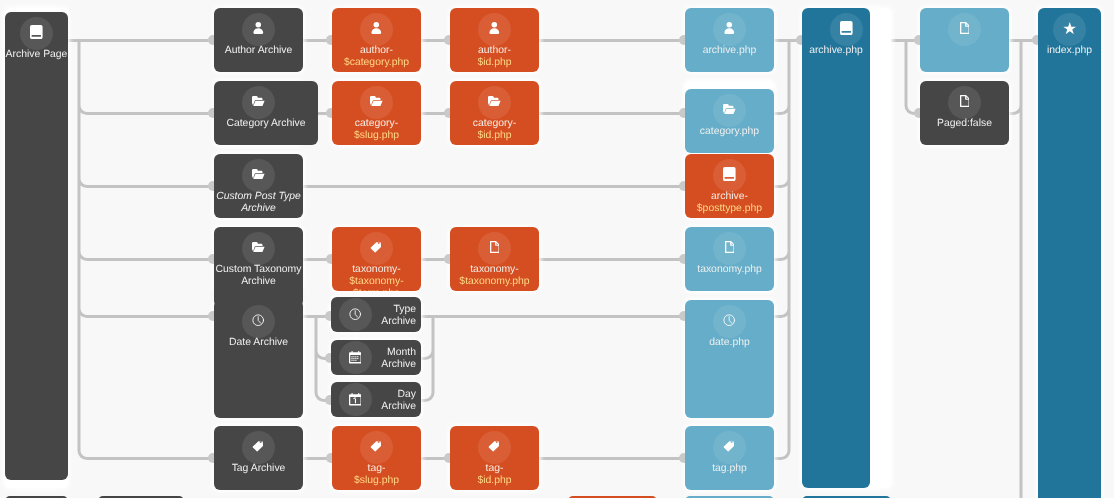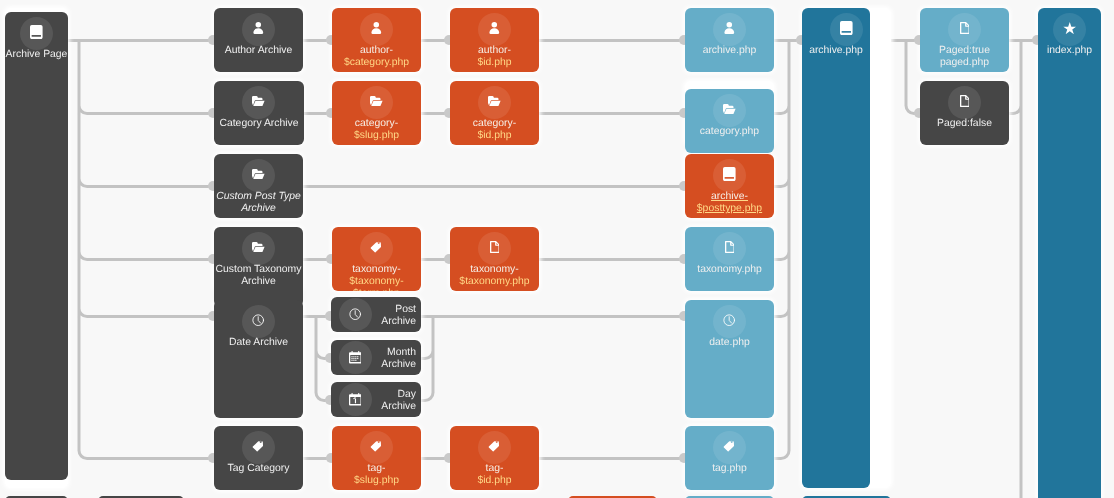--- a/index.html
+++ b/index.html
@@ -117,24 +117,20 @@
       </div>
     </div>
     <div class="glow" style="left: 920px; top: 8px; width: 89px; height: 64px;"></div>
     <div class="node c-lblue" style="left: 920px; top: 8px; width: 89px; height: 64px;">
       <div class="halo" style="left: 28px; top: 4.5px; width: 33px; height: 33px;"></div>
       <div class="ico" style="left: 32.5px; top: 10px; width: 24px; height: 20px;">
         <svg viewBox="0 0 82 100" width="9.8" height="12">
           <path fill-rule="evenodd" d="M4 0h46l32 32v64a4 4 0 0 1-4 4H4a4 4 0 0 1-4-4V4a4 4 0 0 1 4-4zm7 11v78h60V39H47a4 4 0 0 1-4-4V11zm43 5v16h16z"></path>
         </svg>
       </div>
-      <div class="lbl" style="top: 37px;">
-        <div>Paged:true</div>
-        <div>paged.php</div>
-      </div>
     </div>
     <div class="glow" style="left: 920px; top: 81px; width: 89px; height: 64px;"></div>
     <div class="node c-dark" style="left: 920px; top: 81px; width: 89px; height: 64px;">
       <div class="halo" style="left: 28px; top: 4.5px; width: 33px; height: 33px;"></div>
       <div class="ico" style="left: 32.5px; top: 10px; width: 24px; height: 20px;">
         <svg viewBox="0 0 82 100" width="9.8" height="12">
           <path fill-rule="evenodd" d="M4 0h46l32 32v64a4 4 0 0 1-4 4H4a4 4 0 0 1-4-4V4a4 4 0 0 1 4-4zm7 11v78h60V39H47a4 4 0 0 1-4-4V11zm43 5v16h16z"></path>
         </svg>
       </div>
       <div class="lbl" style="top: 37px;">
@@ -147,21 +143,21 @@
       <div class="ico" style="left: 19.5px; top: 10px; width: 24px; height: 20px;">
         <svg viewBox="0 0 100 95" width="13.5" height="12.8">
           <path d="M50 0 L61.8 34.5 L98 34.5 L68.8 56 L80.2 90.5 L50 69.3 L19.8 90.5 L31.2 56 L2 34.5 L38.2 34.5 Z"></path>
         </svg>
       </div>
       <div class="lbl" style="top: 37px;">
         <div>index.php</div>
       </div>
     </div>
     <div class="glow" style="left: 214px; top: 81px; width: 89px; height: 64px;"></div>
-    <div class="node c-dark" style="left: 214px; top: 81px; width: 90px; height: 64px;">
+    <div class="node c-dark" style="left: 214px; top: 81px; width: 104px; height: 64px;">
       <div class="halo" style="left: 28px; top: 4.5px; width: 33px; height: 33px;"></div>
       <div class="ico" style="left: 32.5px; top: 10px; width: 24px; height: 20px;">
         <svg viewBox="0 0 120 96" width="12.6" height="10.1">
           <path d="M0 12a12 12 0 0 1 12-12h30a12 12 0 0 1 11 8l3 8h32a12 12 0 0 1 12 12v10H38a14 14 0 0 0-13 9L10 90 0 66z"></path>
           <path d="M33 44h87l-21 52H12z"></path>
         </svg>
       </div>
       <div class="lbl" style="top: 37px;">
         <div>Category Archive</div>
       </div>
@@ -222,21 +218,21 @@
       </div>
     </div>
     <div class="glow" style="left: 685px; top: 154px; width: 89px; height: 64px;"></div>
     <div class="node c-orange" style="left: 685px; top: 154px; width: 89px; height: 64px;">
       <div class="halo" style="left: 28px; top: 4.5px; width: 33px; height: 33px;"></div>
       <div class="ico" style="left: 32.5px; top: 10px; width: 24px; height: 20px;">
         <svg viewBox="0 0 100 112" width="12.6" height="14.1">
           <path fill-rule="evenodd" d="M14 0h72a14 14 0 0 1 14 14v84a14 14 0 0 1-14 14H14A14 14 0 0 1 0 98V14A14 14 0 0 1 14 0zM13 79h74v15H13z"></path>
         </svg>
       </div>
-      <div class="lbl" style="top: 37px; text-decoration: underline;">
+      <div class="lbl" style="top: 37px;">
         <div><span class="w">archive-</span></div>
         <div>$posttype.php</div>
       </div>
     </div>
     <div class="glow" style="left: 214px; top: 227px; width: 89px; height: 64px;"></div>
     <div class="node c-dark" style="left: 214px; top: 227px; width: 89px; height: 80px;">
       <div class="halo" style="left: 28px; top: 4.5px; width: 33px; height: 33px;"></div>
       <div class="ico" style="left: 32.5px; top: 10px; width: 24px; height: 20px;">
         <svg viewBox="0 0 120 96" width="12.6" height="10.1">
           <path d="M0 12a12 12 0 0 1 12-12h30a12 12 0 0 1 11 8l3 8h32a12 12 0 0 1 12 12v10H38a14 14 0 0 0-13 9L10 90 0 66z"></path>
@@ -309,21 +305,21 @@
       <div class="halo" style="left: 7.5px; top: 1px; width: 33px; height: 33px;"></div>
       <div class="ico" style="left: 12px; top: 5.5px; width: 24px; height: 24px;">
         <svg viewBox="0 0 100 100" width="12.4" height="12.4">
           <g fill="none" stroke="currentColor" stroke-width="7" stroke-linecap="round">
             <circle cx="50" cy="50" r="43"></circle>
             <path d="M50 22v30l20 22"></path>
           </g>
         </svg>
       </div>
       <div class="lbl" style="left: 42px; right: 5px; top: 7px; text-align: right;">
-        <div>Post</div>
+        <div>Type</div>
         <div>Archive</div>
       </div>
     </div>
     <div class="glow" style="left: 331px; top: 340px; width: 90px; height: 35px;"></div>
     <div class="node c-dark" style="left: 331px; top: 340px; width: 90px; height: 35px;">
       <div class="halo" style="left: 7.5px; top: 1px; width: 33px; height: 33px;"></div>
       <div class="ico" style="left: 12px; top: 5.5px; width: 24px; height: 24px;">
         <svg viewBox="0 0 100 98" width="12.8" height="12.6">
           <path fill-rule="evenodd" d="M20 0h8v10h44V0h8v10h12a8 8 0 0 1 8 8v72a8 8 0 0 1-8 8H8a8 8 0 0 1-8-8V18a8 8 0 0 1 8-8h12zM10 32v54h80V32z"></path>
           <g>
@@ -379,21 +375,21 @@
     <div class="node c-dark" style="left: 214px; top: 426px; width: 89px; height: 64px;">
       <div class="halo" style="left: 28px; top: 4.5px; width: 33px; height: 33px;"></div>
       <div class="ico" style="left: 32.5px; top: 10px; width: 24px; height: 20px;">
         <svg viewBox="0 0 118 118" width="13.2" height="13.2">
           <g transform="rotate(-45 59 59) translate(118 0) scale(-1 1)">
             <path fill-rule="evenodd" d="M36 29h66a5 5 0 0 1 5 5v50a5 5 0 0 1-5 5H36a7 7 0 0 1-5-2L12 66a9 9 0 0 1 0-14l19-21a7 7 0 0 1 5-2zm-14 11a9 9 0 1 0 0 18 9 9 0 0 0 0-18z"></path>
           </g>
         </svg>
       </div>
       <div class="lbl" style="top: 37px;">
-        <div>Tag Category</div>
+        <div>Tag Archive</div>
       </div>
     </div>
     <div class="glow" style="left: 332px; top: 426px; width: 89px; height: 64px;"></div>
     <div class="node c-orange" style="left: 332px; top: 426px; width: 89px; height: 64px;">
       <div class="halo" style="left: 28px; top: 4.5px; width: 33px; height: 33px;"></div>
       <div class="ico" style="left: 32.5px; top: 10px; width: 24px; height: 20px;">
         <svg viewBox="0 0 118 118" width="13.2" height="13.2">
           <g transform="rotate(-45 59 59) translate(118 0) scale(-1 1)">
             <path fill-rule="evenodd" d="M36 29h66a5 5 0 0 1 5 5v50a5 5 0 0 1-5 5H36a7 7 0 0 1-5-2L12 66a9 9 0 0 1 0-14l19-21a7 7 0 0 1 5-2zm-14 11a9 9 0 1 0 0 18 9 9 0 0 0 0-18z"></path>
           </g>

